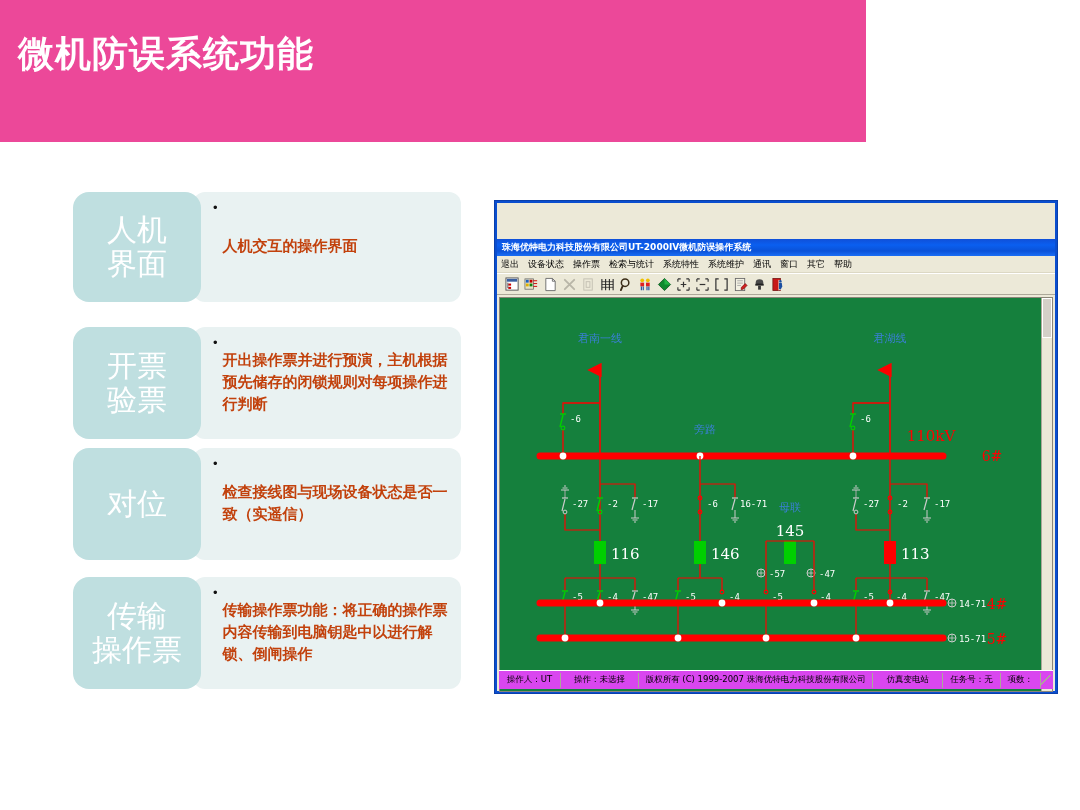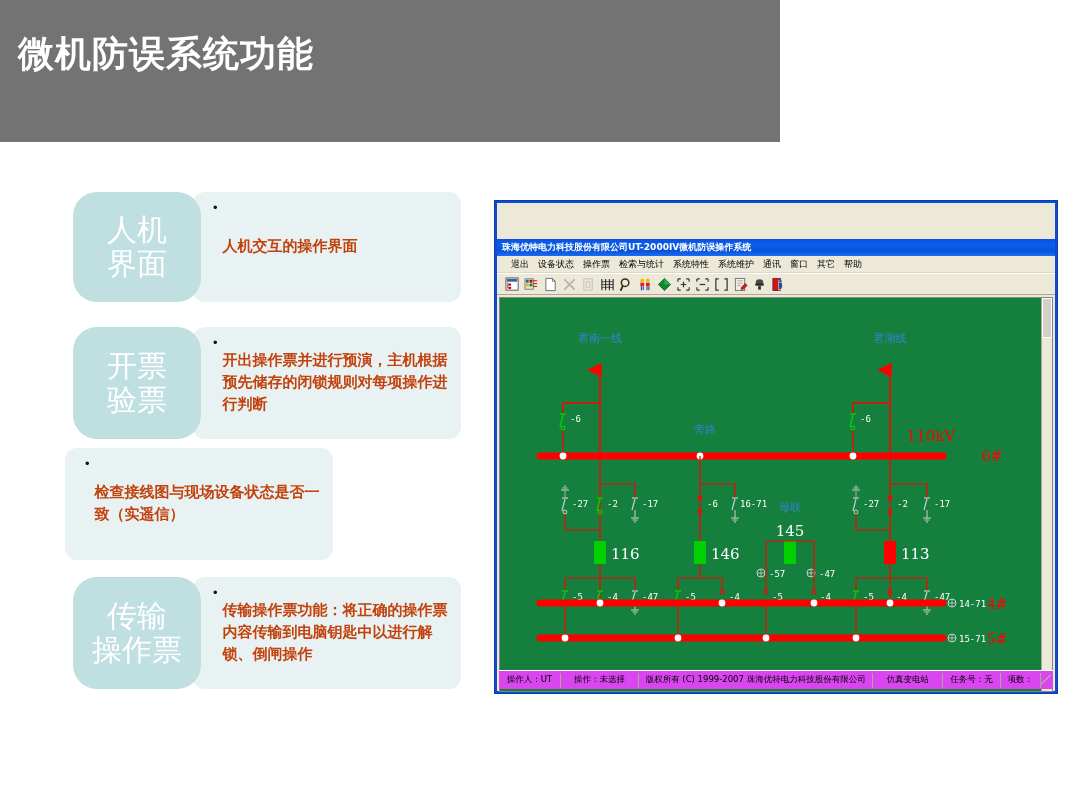--- a/index.html
+++ b/index.html
@@ -7,37 +7,37 @@
     margin: 0; padding: 0;
     width: 1080px; height: 810px;
     background: #ffffff;
     font-family: "Liberation Sans", "DejaVu Sans", sans-serif;
     overflow: hidden;
   }
   #slide { position: relative; width: 1080px; height: 810px; background: #ffffff; }
 
   
   .banner {
-    position: absolute; left: 0; top: 0; width: 780px; height: 142px;
-    background: #737373;
+    position: absolute; left: 0; top: 0; width: 866px; height: 142px;
+    background: #ec4899;
   }
   .banner-title {
     position: absolute; left: 18px; top: 30px;
     font-size: 36px; font-weight: bold; color: #ffffff;
     letter-spacing: 1px;
     font-family: "DejaVu Sans", "Liberation Sans", sans-serif;
   }
 
   
   .rows { position: absolute; left: 0; top: 0; width: 480px; height: 810px; }
   .frow { position: absolute; left: 73px; display: flex; align-items: stretch; }
   .fkey {
     width: 128px;
     background: #bfdfe0;
-    border-radius: 24px;
+    border-radius: 16px;
     color: #ffffff;
     display: flex; flex-direction: column;
     align-items: center; justify-content: center;
     font-size: 30px; font-weight: normal; line-height: 1.12;
     text-align: center;
     font-family: "DejaVu Sans", "Liberation Sans", sans-serif;
     z-index: 2;
     position: relative;
   }
   .fkey span { display: block; }
@@ -79,21 +79,21 @@
     padding-left: 5px;
     margin-top: 36px;
   }
   .titlebar .ttxt {
     color: #ffffff; font-size: 9px; font-weight: bold;
     font-family: "DejaVu Sans", "Liberation Sans", sans-serif;
     white-space: nowrap;
   }
   .menubar {
     height: 17px; background: #ece9d8;
-    display: flex; align-items: center; gap: 9px; padding: 0 14px;
+    display: flex; align-items: center; gap: 9px; padding: 0 4px;
     border-bottom: 1px solid #dcd8c4;
   }
   .menubar .mi {
     font-size: 9px; color: #000; white-space: nowrap;
     font-family: "DejaVu Sans", "Liberation Sans", sans-serif;
     cursor: default;
   }
   .toolbar {
     height: 22px; background: #ece9d8;
     border-top: 1px solid #ffffff;
@@ -172,20 +172,23 @@
         <span>开票</span>
         <span>验票</span>
       </div>
       <div class="fval">
         <span class="bullet">•</span>
         <span class="txt">开出操作票并进行预演，主机根据预先储存的闭锁规则对每项操作进行判断</span>
       </div>
     </div>
 
     <div class="frow" id="row2">
+      <div class="fkey">
+        <span>对位</span>
+      </div>
       <div class="fval">
         <span class="bullet">•</span>
         <span class="txt">检查接线图与现场设备状态是否一致（实遥信）</span>
       </div>
     </div>
 
     <div class="frow" id="row3">
       <div class="fkey">
         <span>传输</span>
         <span>操作票</span>

